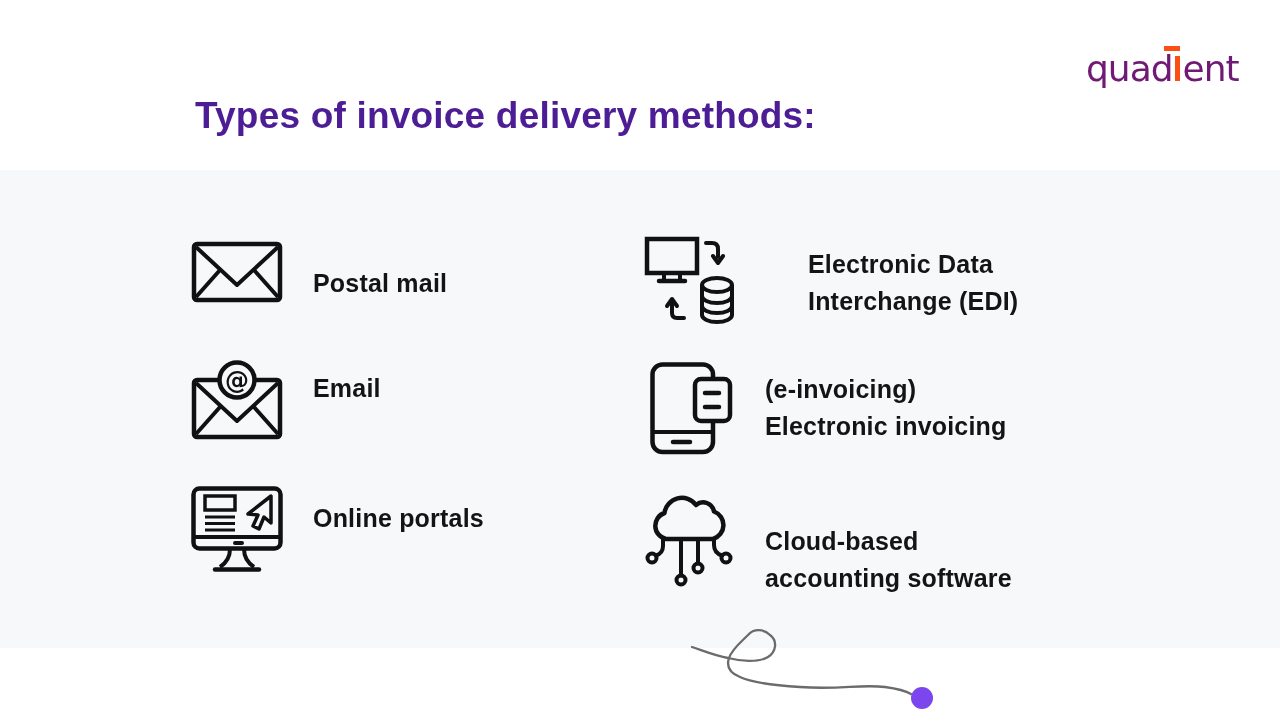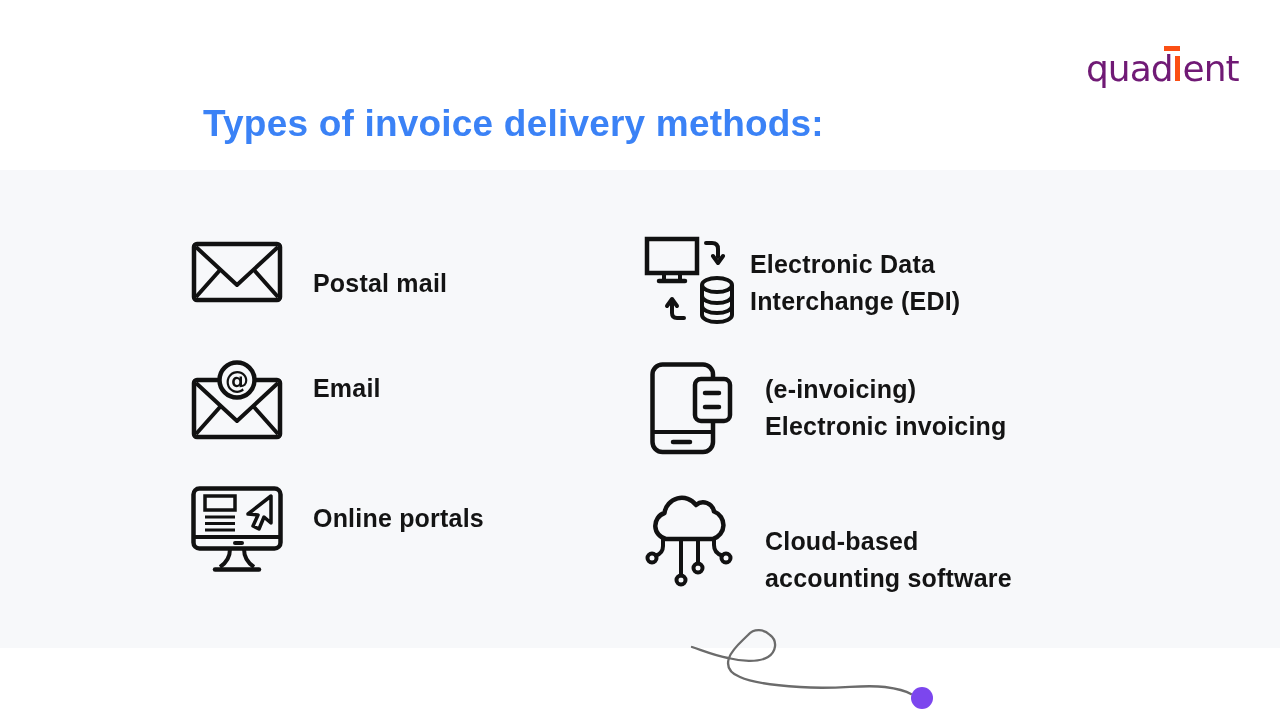--- a/index.html
+++ b/index.html
@@ -6,23 +6,23 @@
   .page {
     position:relative; width:1280px; height:720px;
     background:#ffffff; overflow:hidden;
     font-family:"Liberation Sans", sans-serif;
   }
   .band {
     position:absolute; left:0; top:170px; width:1280px; height:478px;
     background:#f7f8fa;
   }
   .title {
-    position:absolute; left:195px; top:95px; margin:8px;
+    position:absolute; left:195px; top:95px; margin:0;
     font-size:37px; line-height:42px; font-weight:bold;
-    color:#3b82f6; letter-spacing:0.2px; white-space:nowrap;
+    color:#4c1d95; letter-spacing:0.2px; white-space:nowrap;
   }
   .logo {
     position:absolute; left:1086px; top:48px; height:50px;
     font-family:"DejaVu Sans", sans-serif; font-size:36px; line-height:42px;
     color:#701a75; letter-spacing:-1px; font-weight:400; white-space:nowrap;
   }
   .i-mark {
     display:inline-block; position:relative;
     width:5px; height:25px; background:#fb4f14; margin:0 3px 0 2px;
   }
@@ -82,21 +82,21 @@
     <path d="M20 39 V47 M36 39 V47" stroke="#111111" stroke-width="4" fill="none"></path>
     <path d="M15 47 H41" stroke="#111111" stroke-width="4.5" stroke-linecap="round" fill="none"></path>
     <path d="M62 9 h6 q6 0 6 6 v8" fill="none" stroke="#111111" stroke-width="4" stroke-linecap="round"></path>
     <path d="M69 22 L74 29 L79 22" fill="none" stroke="#111111" stroke-width="4" stroke-linecap="round" stroke-linejoin="round"></path>
     <ellipse cx="73" cy="51" rx="15" ry="7" fill="none" stroke="#111111" stroke-width="4"></ellipse>
     <path d="M58 51 V81 M88 51 V81" stroke="#111111" stroke-width="4" fill="none"></path>
     <path d="M58 62 A15 7 0 0 0 88 62 M58 72 A15 7 0 0 0 88 72 M58 81 A15 7 0 0 0 88 81" fill="none" stroke="#111111" stroke-width="4"></path>
     <path d="M23 72 L28 65 L33 72" fill="none" stroke="#111111" stroke-width="4" stroke-linecap="round" stroke-linejoin="round"></path>
     <path d="M28 67 V79 Q28 84 33 84 H40" fill="none" stroke="#111111" stroke-width="4" stroke-linecap="round"></path>
   </svg>
-  <div class="label" style="left:750px;top:246px">
+  <div class="label" style="left:808px;top:246px">
     <span class="line">Electronic Data</span>
     <span class="line">Interchange (EDI)</span>
   </div>
 
   <svg class="icon" style="left:649px;top:362px" width="84" height="94" viewBox="0 0 84 94">
     <rect x="3.5" y="2.5" width="60.5" height="87.5" rx="10" fill="none" stroke="#111111" stroke-width="4.5"></rect>
     <path d="M3.5 70 H64" stroke="#111111" stroke-width="4" fill="none"></path>
     <path d="M24 80 H41" stroke="#111111" stroke-width="4.5" stroke-linecap="round" fill="none"></path>
     <rect x="46" y="17" width="35" height="42" rx="6" fill="#f7f8fa" stroke="#111111" stroke-width="4.5"></rect>
     <path d="M56 31 H70 M56 45 H70" stroke="#111111" stroke-width="4.5" stroke-linecap="round" fill="none"></path>

